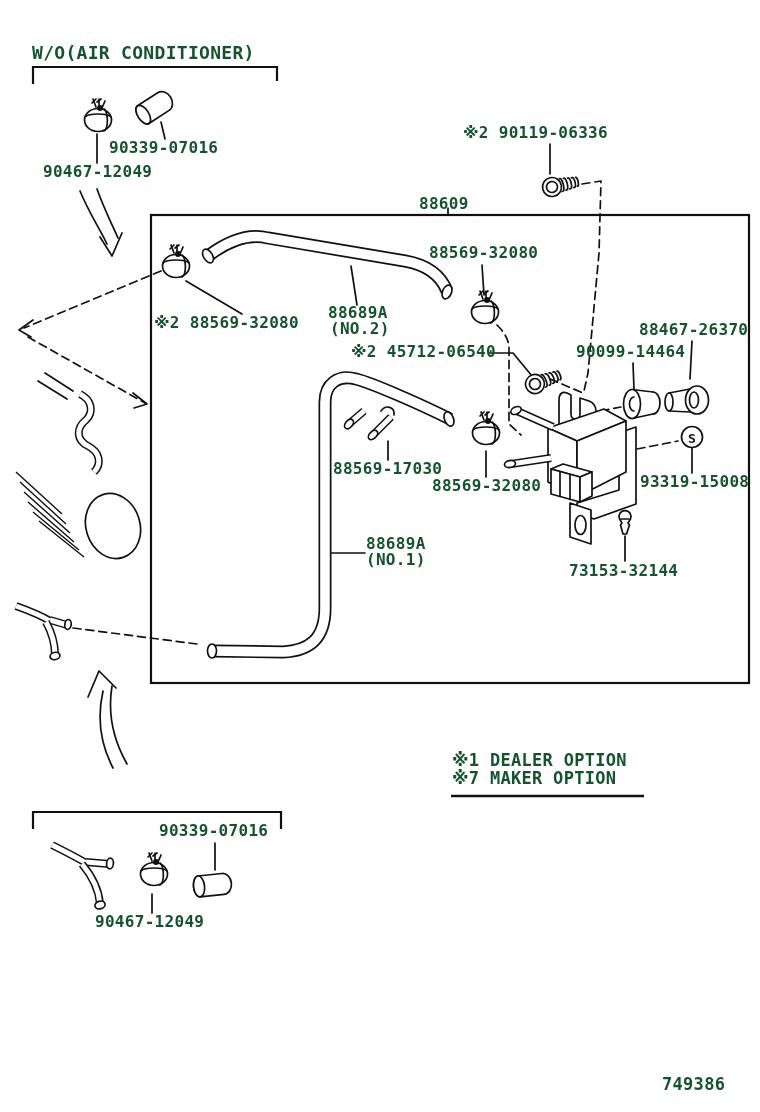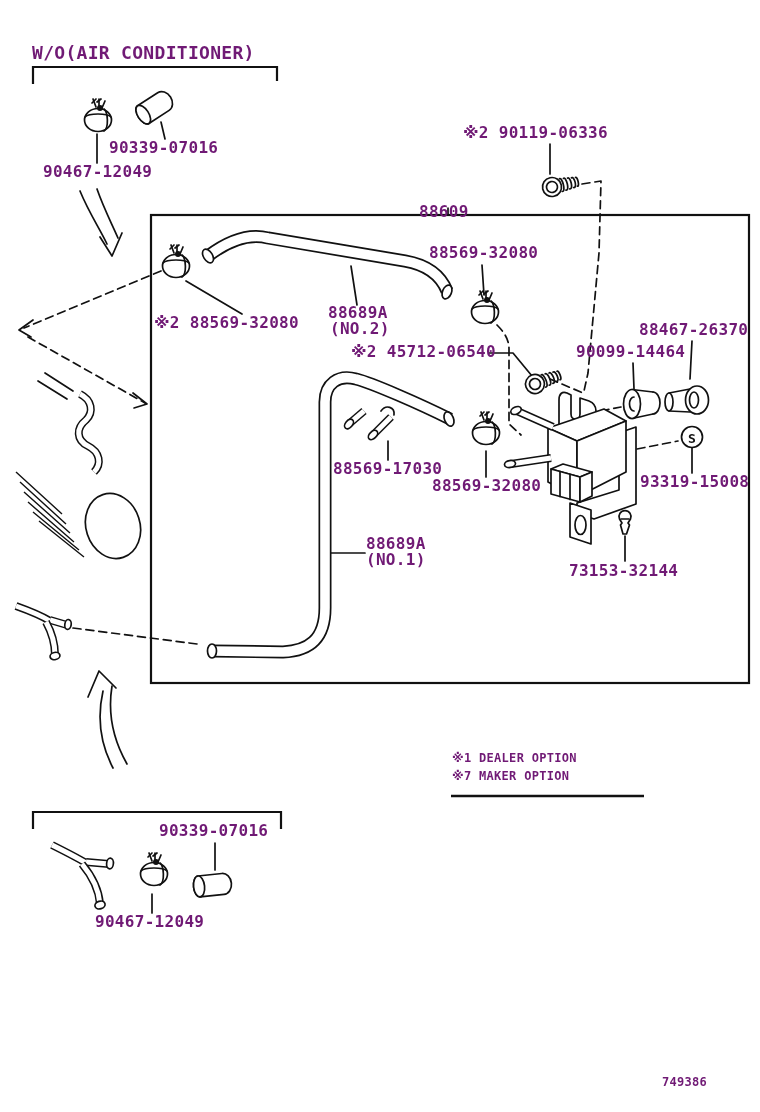--- a/index.html
+++ b/index.html
@@ -1,22 +1,22 @@
 <!DOCTYPE html>
 <html><head>
 <meta charset="utf-8">
 <style>
   html,body{margin:0;padding:0;background:#ffffff;}
   .canvas{position:relative;width:760px;height:1112px;background:#ffffff;overflow:hidden;
           font-family:"DejaVu Sans Mono","DejaVu Sans",monospace;}
   .canvas svg{position:absolute;left:0;top:0;}
-  .lbl{position:absolute;color:#701a75;font-weight:bold;font-size:16px;line-height:1.05;
+  .lbl{position:absolute;color:#14532d;font-weight:bold;font-size:16px;line-height:1.05;
        letter-spacing:0.3px;white-space:pre;}
   .lbl.big{font-size:18px;}
-  .lbl.med{font-size:12px;}
+  .lbl.med{font-size:17px;}
   .ln{stroke:#111;stroke-width:1.7;fill:none;stroke-linecap:round;stroke-linejoin:round;}
   .lnb{stroke:#111;stroke-width:2.2;fill:none;stroke-linejoin:miter;}
   .hair{stroke:#111;stroke-width:1.4;fill:none;}
   .fw{fill:#ffffff;}
   .dash{stroke-dasharray:8 5;}
   .hoseO{stroke:#111;stroke-width:13;fill:none;stroke-linecap:butt;}
   .hoseI{stroke:#fff;stroke-width:9.6;fill:none;stroke-linecap:butt;}
   .tubeO{stroke:#111;stroke-width:8;fill:none;stroke-linecap:butt;}
   .tubeI{stroke:#fff;stroke-width:5;fill:none;stroke-linecap:butt;}
   .stext{font-family:"DejaVu Sans Mono","DejaVu Sans",monospace;font-size:13px;font-weight:bold;
@@ -221,21 +221,21 @@
     <path class="ln" d="M152,894 L152,913"></path>
     <use href="#cap" transform="translate(213,885) rotate(-6)"></use>
     <path class="ln" d="M215,843 L215,870"></path>
   </g>
 </svg>
 
   <div class="lbl big" style="left:32px;top:44px">W/O(AIR CONDITIONER)</div>
   <div class="lbl" style="left:109px;top:140px">90339-07016</div>
   <div class="lbl" style="left:43px;top:164px">90467-12049</div>
   <div class="lbl" style="left:463px;top:125px">※2 90119-06336</div>
-  <div class="lbl" style="left:419px;top:204px">88609</div>
+  <div class="lbl" style="left:419px;top:196px">88609</div>
   <div class="lbl" style="left:429px;top:245px">88569-32080</div>
   <div class="lbl" style="left:154px;top:315px">※2 88569-32080</div>
   <div class="lbl" style="left:328px;top:305px">88689A</div>
   <div class="lbl" style="left:330px;top:321px">(NO.2)</div>
   <div class="lbl" style="left:351px;top:344px">※2 45712-06540</div>
   <div class="lbl" style="left:639px;top:322px">88467-26370</div>
   <div class="lbl" style="left:576px;top:344px">90099-14464</div>
   <div class="lbl" style="left:333px;top:461px">88569-17030</div>
   <div class="lbl" style="left:432px;top:478px">88569-32080</div>
   <div class="lbl" style="left:640px;top:474px">93319-15008</div>

